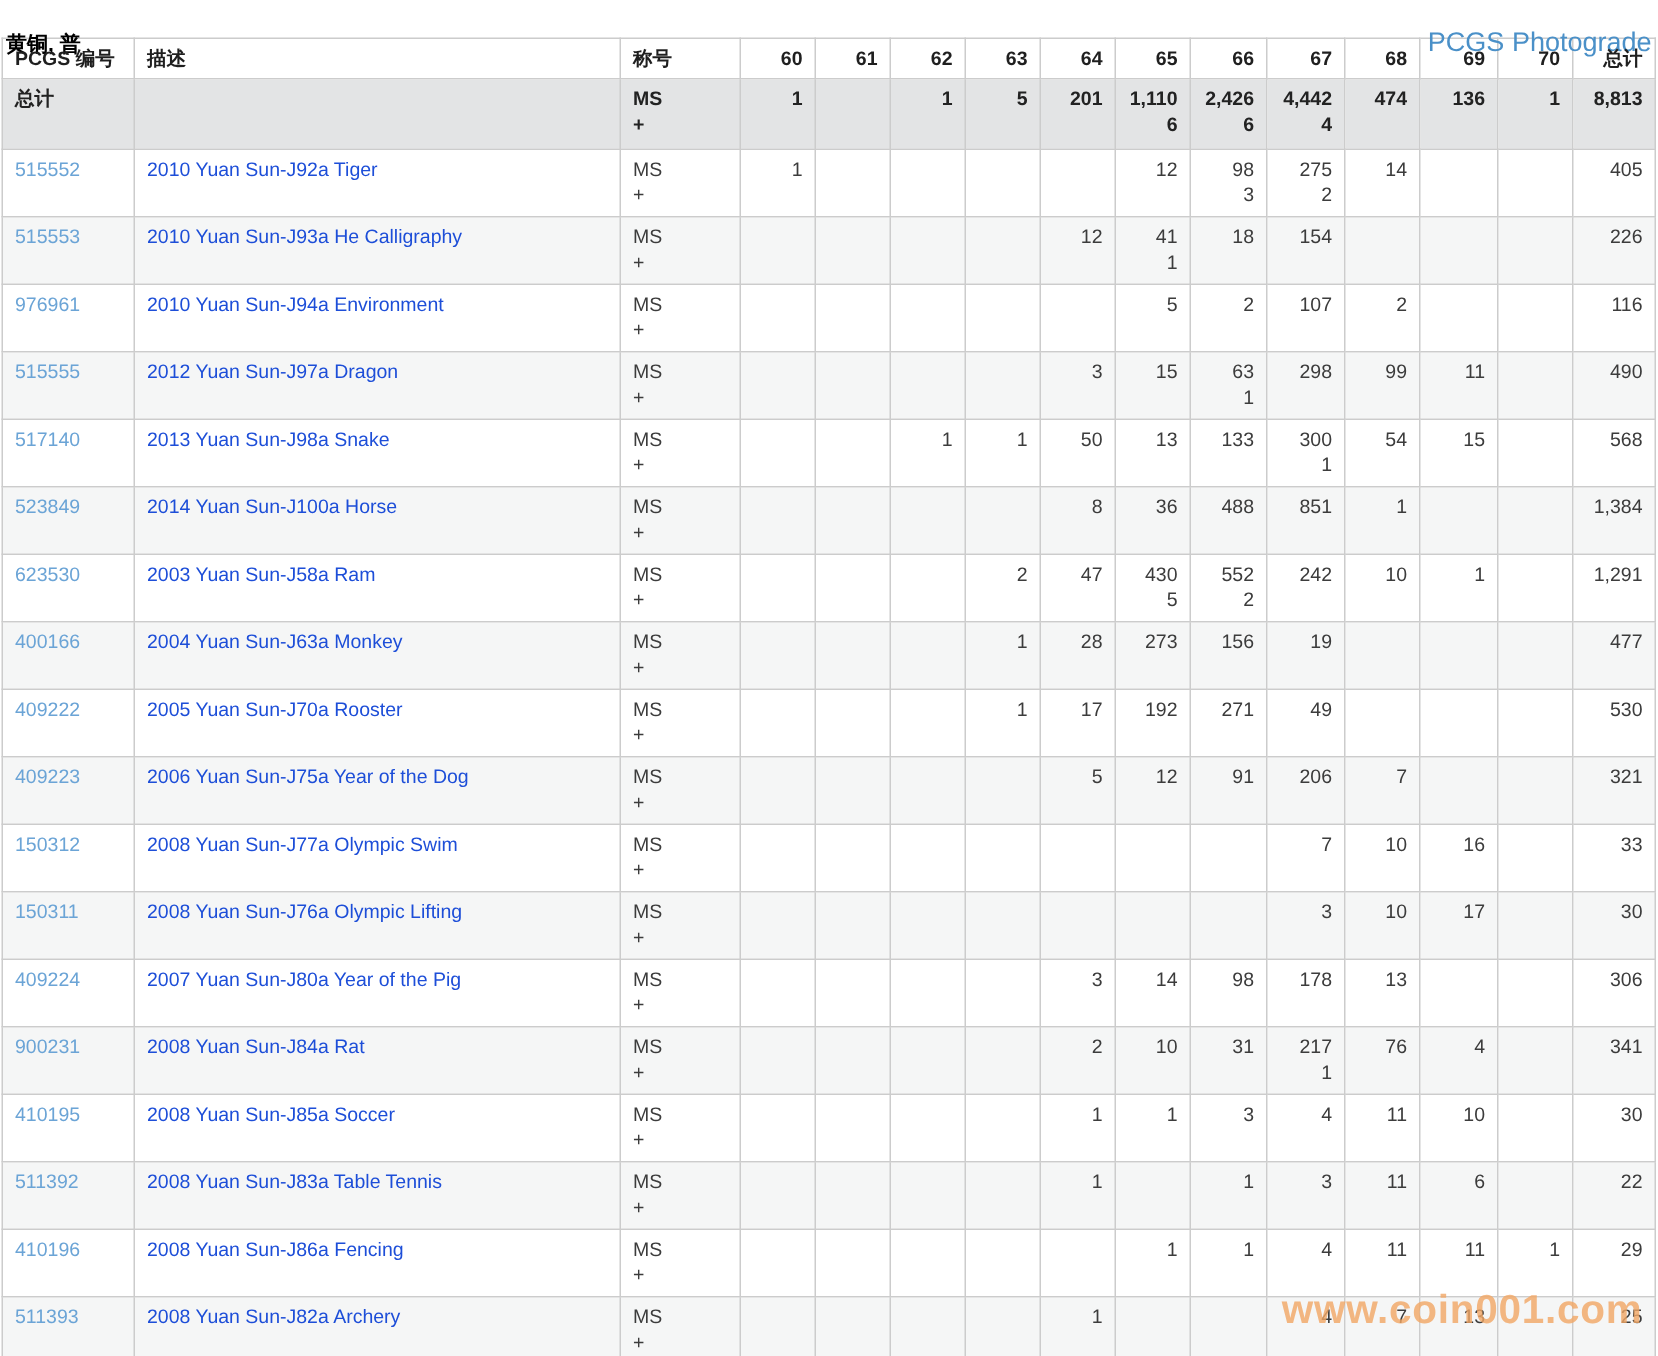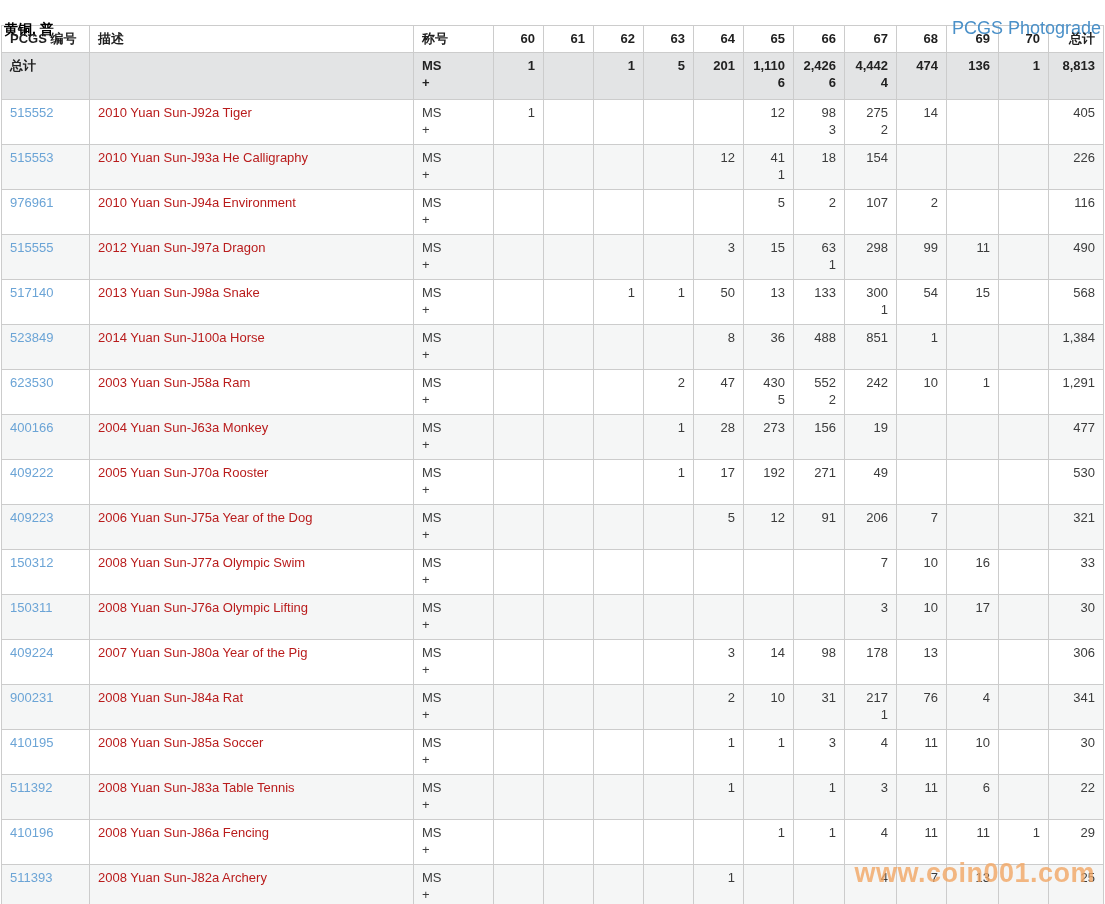--- a/index.html
+++ b/index.html
@@ -50,21 +50,21 @@
     font-weight: bold;
     color: #222;
   }
   tbody tr { height: 45px; }
   tbody tr:nth-child(even) { background: var(--stripe-bg, #f5f6f6); }
   a.pcgs-num {
     color: var(--link-blue, #6ba4d6);
     text-decoration: none;
     cursor: pointer;
   }
-  .desc-text { color: #b91c1c; }
+  .desc-text { color: #1d4ed8; }
   .plus-line { display: block; }
   .watermark {
     position: absolute;
     top: 858px;
     right: 10px;
     font-size: 27px;
     font-weight: bold;
     letter-spacing: 0.5px;
     color: var(--watermark-orange, #f2a765);
     opacity: 0.8;

